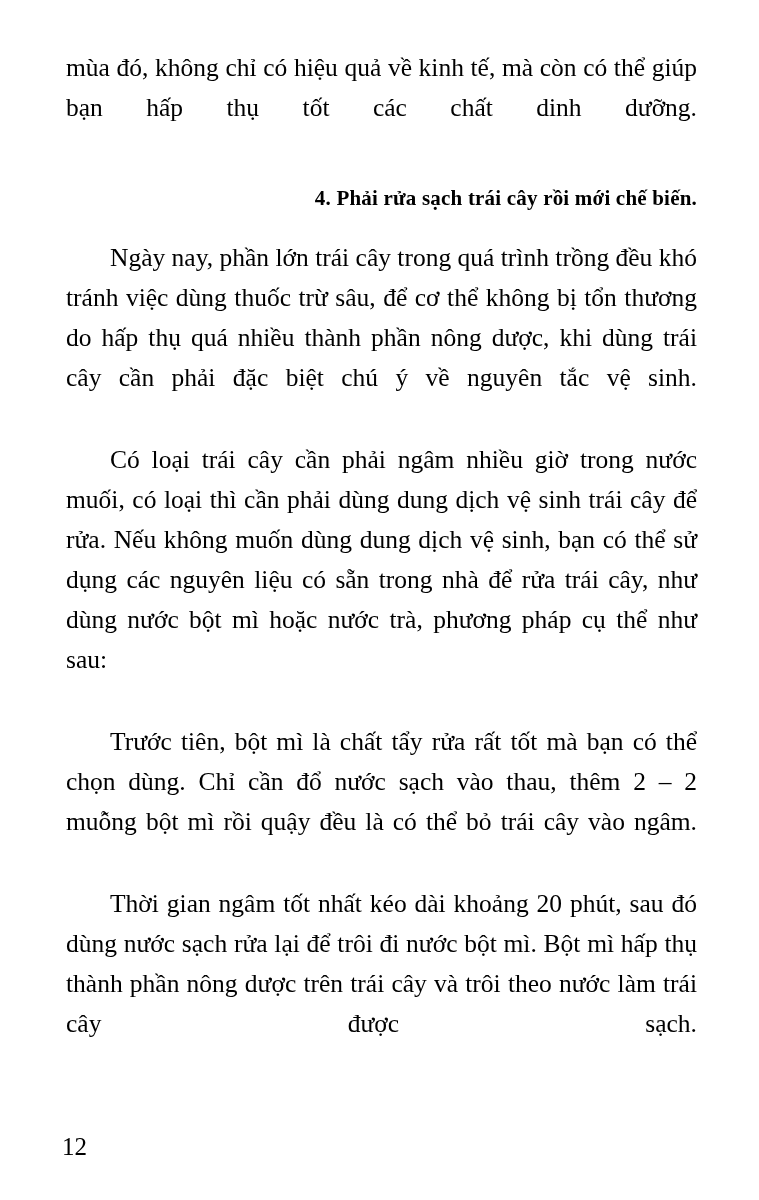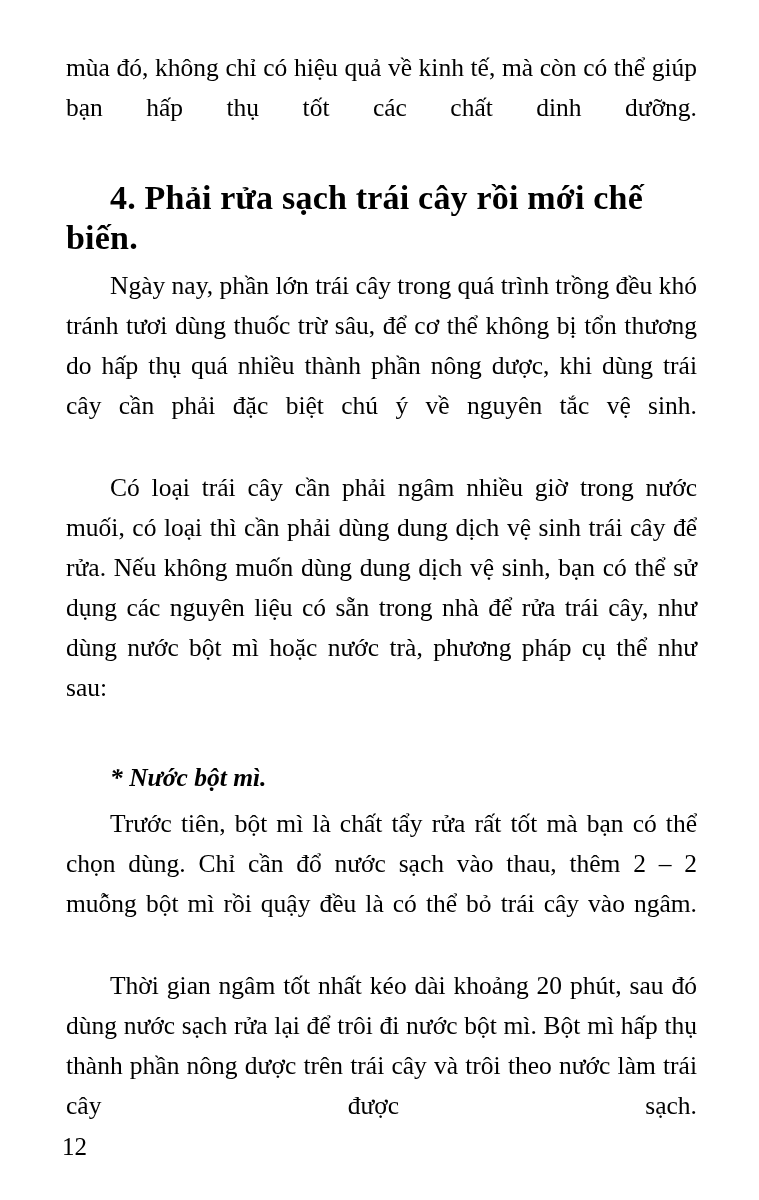--- a/index.html
+++ b/index.html
@@ -29,26 +29,26 @@
   }
   .para {
     margin: 0;
     text-indent: 44px;
     text-align: justify;
   }
   .para + .para {
     margin-top: 2px;
   }
   .heading {
-    margin: 10px 0 8px 0;
-    font-size: 34px;
+    margin: 10px 0 20px 0;
+    font-size: 21px;
     line-height: 40px;
     font-weight: bold;
     text-indent: 44px;
-    text-align: left;
+    text-align: right;
     letter-spacing: 0.2px;
   }
   .subheading {
     margin: 10px 0 6px 0;
     font-size: 25.5px;
     line-height: 40px;
     font-weight: bold;
     font-style: italic;
     text-indent: 44px;
     text-align: left;
@@ -74,25 +74,24 @@
 <body>
 
 <div class="page">
   <div class="body-text">
 
     <p class="para no-indent">mùa đó, không chỉ có hiệu quả về kinh tế, mà còn có thể giúp bạn hấp thụ tốt các chất dinh dưỡng.</p>
 
     <h2 class="heading">4. Phải rửa sạch trái cây rồi mới chế biến.</h2>
 
 
-    <p class="para">Ngày nay, phần lớn trái cây trong quá trình trồng đều khó tránh tươi dùng thuốc trừ sâu, để cơ thể không bị tổn thương do hấp thụ quá nhiều thành phần nông dược, khi dùng trái cây cần phải đặc biệt chú ý về nguyên tắc vệ sinh.</p>
+    <p class="para">Ngày nay, phần lớn trái cây trong quá trình trồng đều khó tránh việc dùng thuốc trừ sâu, để cơ thể không bị tổn thương do hấp thụ quá nhiều thành phần nông dược, khi dùng trái cây cần phải đặc biệt chú ý về nguyên tắc vệ sinh.</p>
 
     <p class="para">Có loại trái cây cần phải ngâm nhiều giờ trong nước muối, có loại thì cần phải dùng dung dịch vệ sinh trái cây để rửa. Nếu không muốn dùng dung dịch vệ sinh, bạn có thể sử dụng các nguyên liệu có sẵn trong nhà để rửa trái cây, như dùng nước bột mì hoặc nước trà, phương pháp cụ thể như sau:</p>
 
-    <h3 class="subheading">* Nước bột mì.</h3>
 
     <p class="para">Trước tiên, bột mì là chất tẩy rửa rất tốt mà bạn có thể chọn dùng. Chỉ cần đổ nước sạch vào thau, thêm 2 – 2 muỗng bột mì rồi quậy đều là có thể bỏ trái cây vào ngâm.</p>
 
     <p class="para">Thời gian ngâm tốt nhất kéo dài khoảng 20 phút, sau đó dùng nước sạch rửa lại để trôi đi nước bột mì. Bột mì hấp thụ thành phần nông dược trên trái cây và trôi theo nước làm trái cây được sạch.</p>
 
   </div>
 
   <div class="page-number">12</div>
 </div>
 

